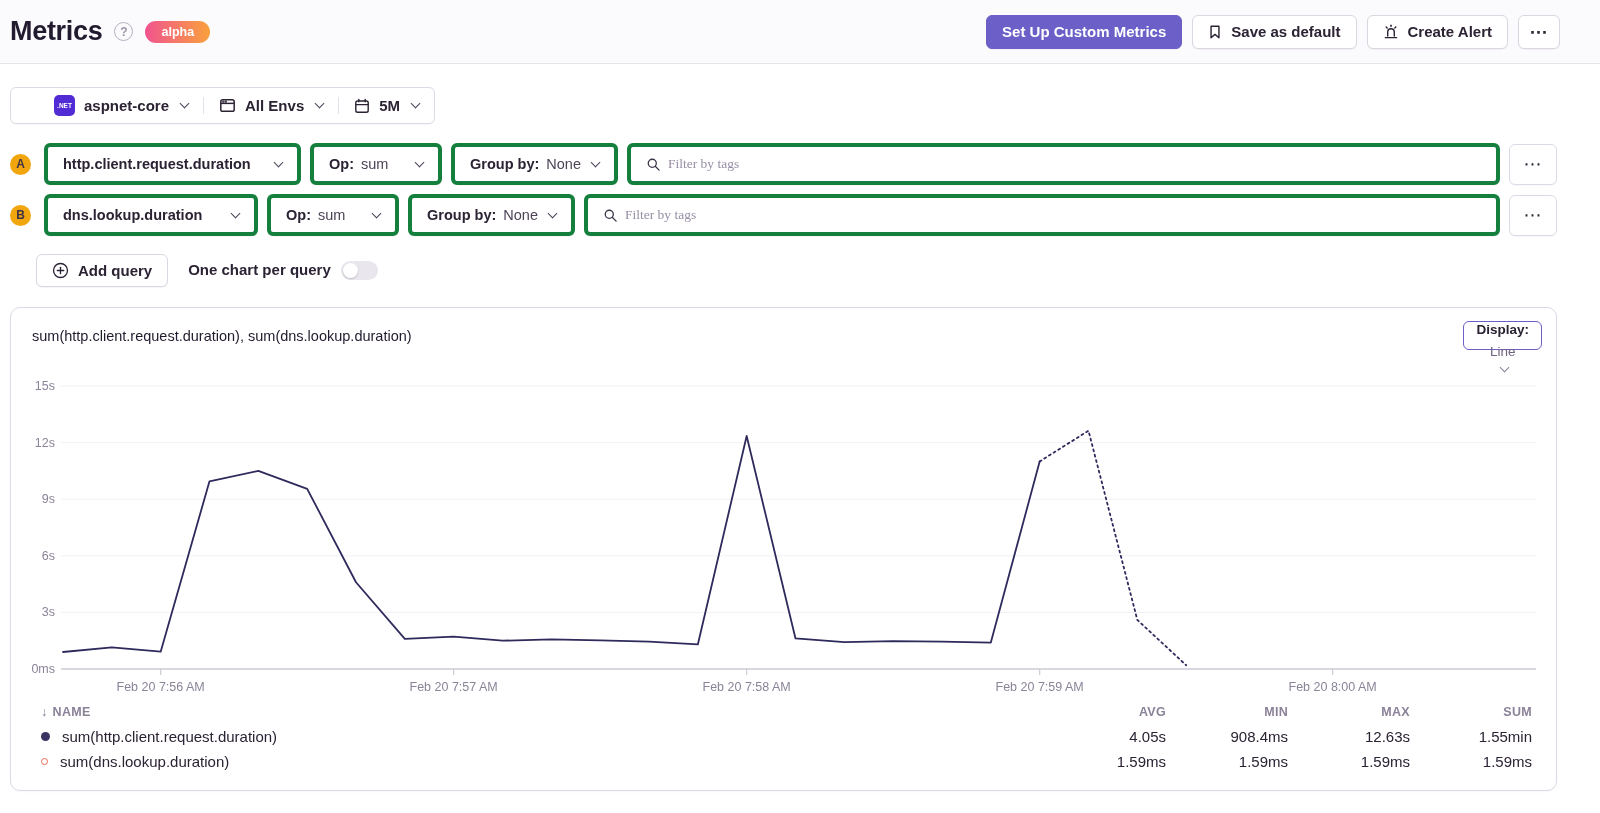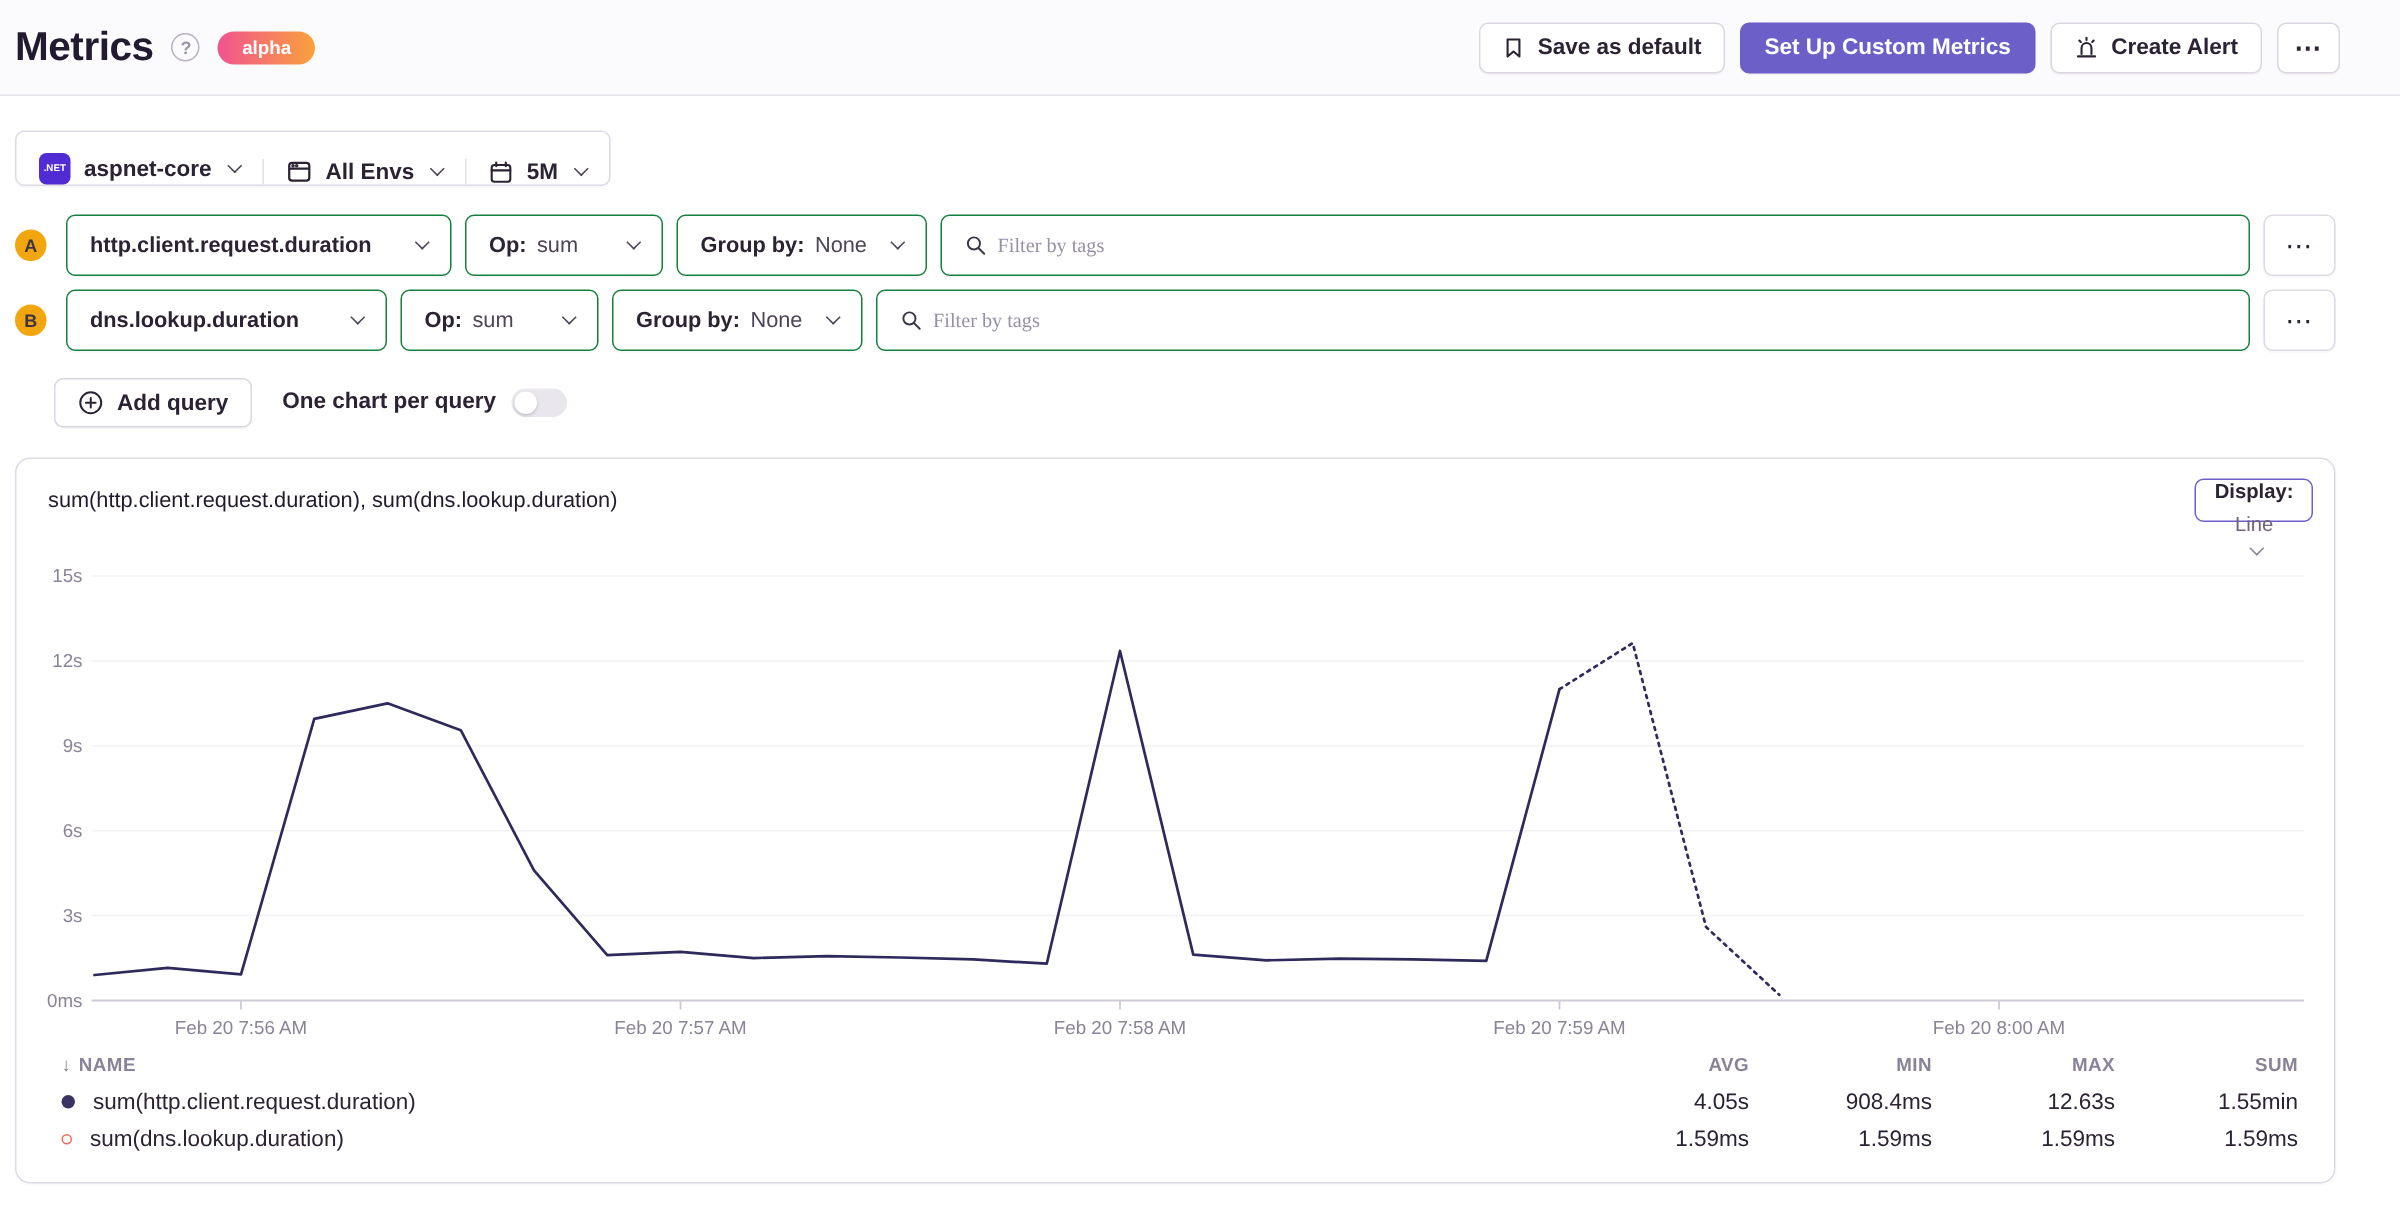--- a/index.html
+++ b/index.html
@@ -31,23 +31,24 @@
     height:34px; border:1px solid #DBD6E1; border-radius:6px; background:#fff;
     font-family:"Liberation Sans", sans-serif; font-size:15px; font-weight:bold; color:#2B2233;
     display:flex; align-items:center; gap:9px; padding:0 15px;
     box-shadow:0 1px 1px rgba(43,34,51,0.04); cursor:pointer;
   }
   .btn.primary { background:#6C5FC7; border-color:#6C5FC7; color:#fff; }
   .btn.icononly { width:42px; justify-content:center; padding:0; font-size:18px; letter-spacing:1px; }
   
   main { padding:23px 43px 0 10px; }
   .filterbar {
-    display:inline-flex; align-items:flex-end; height:37px;
+    display:inline-flex; align-items:center; height:37px;
     border:1px solid #DED9E4; border-radius:6px; background:#fff;
     box-shadow:0 1px 1px rgba(43,34,51,0.03);
+    padding-left:28px;
   }
   .fseg { display:flex; align-items:center; gap:9px; padding:0 15px; font-size:15px; font-weight:bold; cursor:pointer; }
   .fseg + .fseg { border-left:1px solid #E4E0E9; }
   .netbadge {
     width:21px; height:21px; border-radius:5px; background:#512BD4; color:#fff;
     font-size:6.5px; font-weight:bold; display:flex; align-items:center; justify-content:center;
   }
   .chev {
     display:inline-block; width:7px; height:7px;
     border-right:1.7px solid #4B4257; border-bottom:1.7px solid #4B4257;
@@ -56,21 +57,21 @@
   .chev.gray { border-color:#8A8298; }
   
   .qrow { display:flex; align-items:center; gap:9px; margin-top:19px; }
   .qrow + .qrow { margin-top:9px; }
   .qbadge {
     width:21px; height:21px; border-radius:50%; background:#F2A60E; color:#3E3246;
     font-size:12px; font-weight:bold; display:flex; align-items:center; justify-content:center;
     flex:none; margin-right:4px;
   }
   .ctrl {
-    height:41px; border:1px solid #15803d; border-radius:6px; background:#fff;
+    height:41px; border:4px solid #15803d; border-radius:6px; background:#fff;
     display:flex; align-items:center; gap:7px; padding:17px 15px; font-size:14.5px;
     box-shadow:0 1px 1px rgba(43,34,51,0.03); cursor:pointer;
   }
   .ctrl .lbl { font-weight:bold; }
   .ctrl .val { color:#4D4458; }
   .ctrl .chev { margin-left:auto; }
   .w-metric-a { width:257px; }
   .w-metric-b { width:214px; }
   .w-op { width:132px; }
   .w-group { width:167px; }
@@ -127,29 +128,29 @@
 </head>
 <body>
 
 <header class="header">
   <div class="h-left">
     <h1 class="page-title">Metrics</h1>
     <span class="help">?</span>
     <span class="alpha">alpha</span>
   </div>
   <div class="h-right">
+    <button class="btn primary">Set Up Custom Metrics</button>
     <button class="btn">
       <span class="icon">
         <svg viewBox="0 0 16 16" width="14" height="16">
             <path d="M3.5 1.5h9v13L8 10.7l-4.5 3.8z" fill="none" stroke="#2B2233" stroke-width="1.6" stroke-linejoin="round"></path>
           </svg>
       </span>
       <span>Save as default</span>
     </button>
-    <button class="btn primary">Set Up Custom Metrics</button>
     <button class="btn">
       <span class="icon">
         <svg viewBox="0 0 16 16" width="16" height="16" fill="none" stroke="#2B2233" stroke-width="1.4" stroke-linecap="round">
           <path d="M4.7 12v-4a3.3 3.3 0 0 1 6.6 0v4"></path>
           <line x1="2.3" y1="13.6" x2="13.7" y2="13.6"></line>
           <line x1="8" y1="1.2" x2="8" y2="2.6"></line>
           <line x1="3.2" y1="3" x2="4.2" y2="4"></line>
           <line x1="12.8" y1="3" x2="11.8" y2="4"></line>
         </svg>
       </span>

